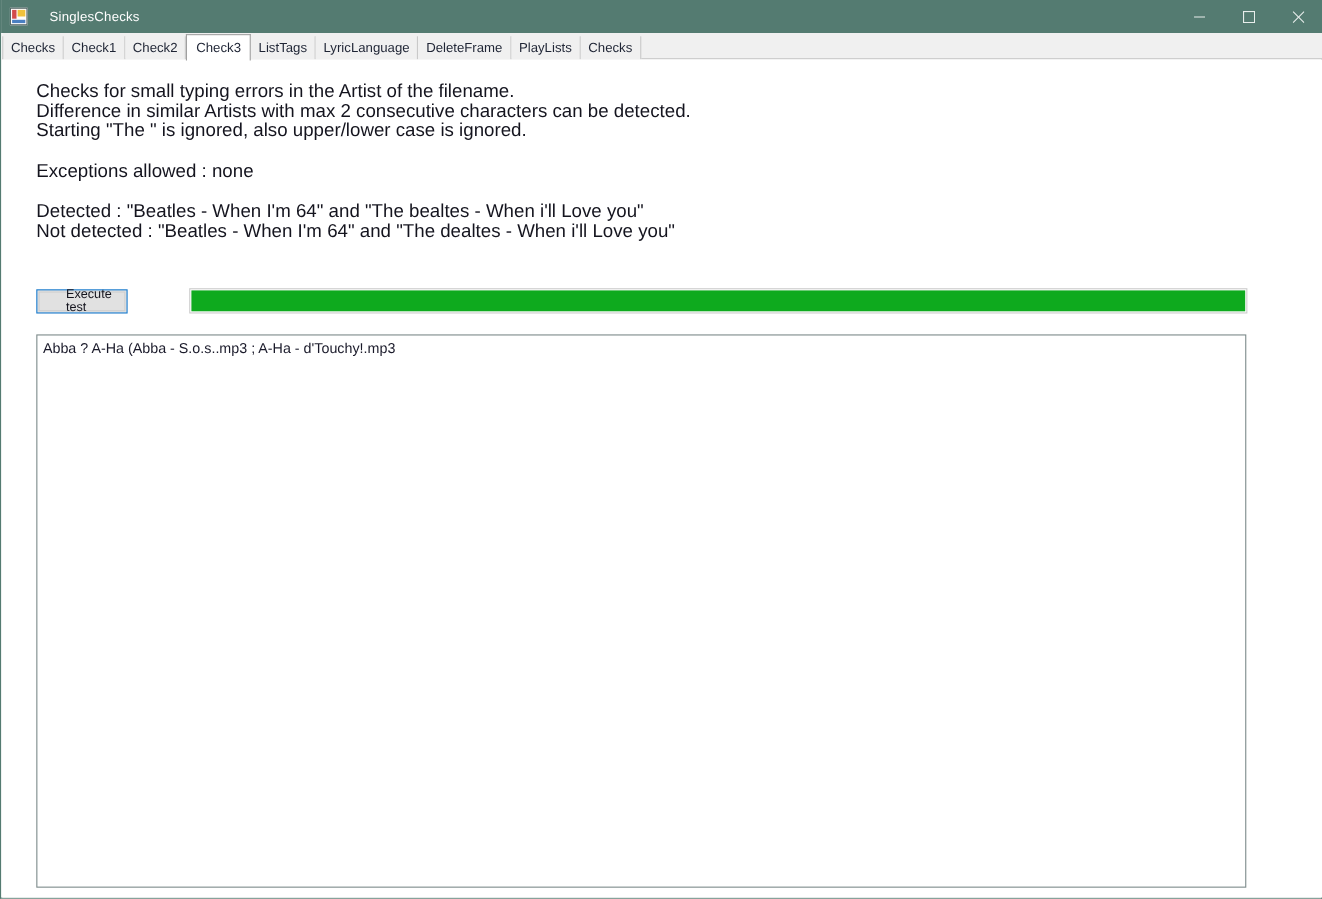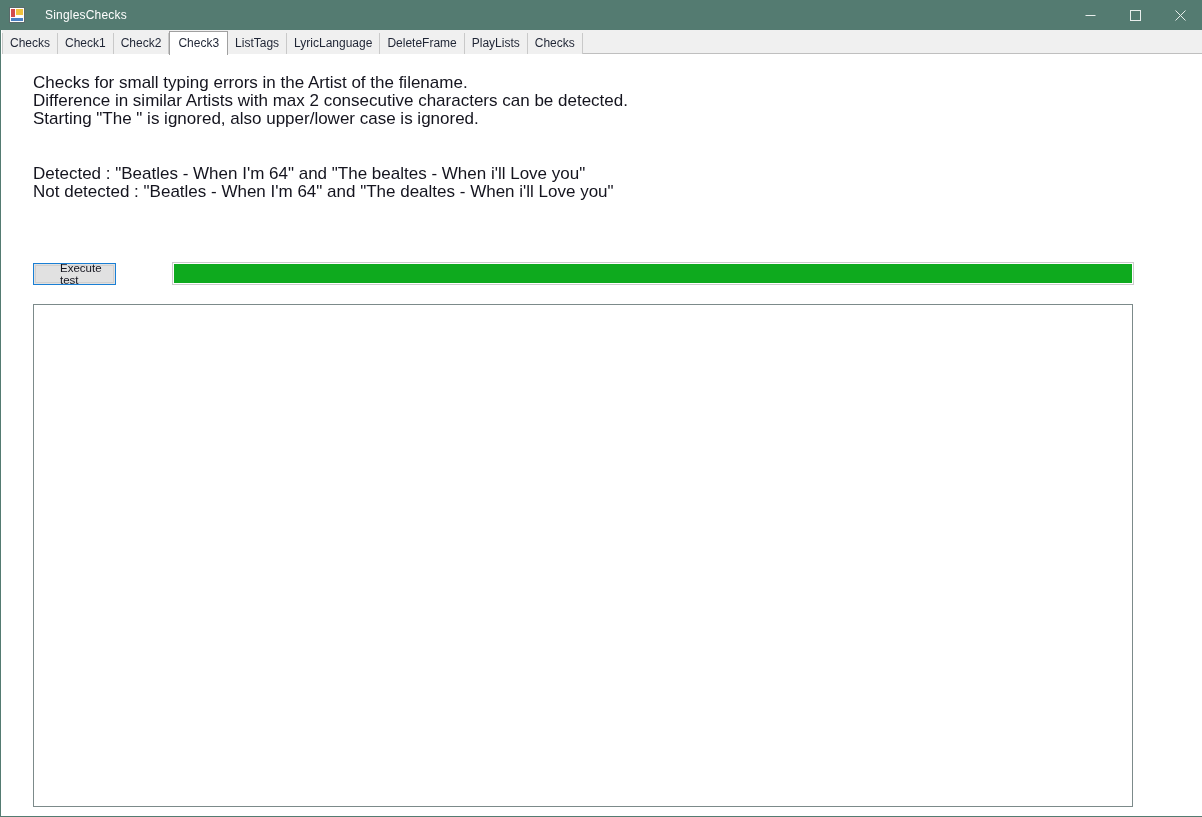--- a/index.html
+++ b/index.html
@@ -276,30 +276,32 @@
     </div>
   </div>
 
   <div class="client">
 
     <div class="desc">
       <div class="line">Checks for small typing errors in the Artist of the filename.</div>
       <div class="line">Difference in similar Artists with max 2 consecutive characters can be detected.</div>
       <div class="line">Starting "The " is ignored, also upper/lower case is ignored.</div>
       <div class="spacer"></div>
+      <div class="line">Exceptions allowed : none</div>
       <div class="spacer"></div>
       <div class="line">Detected : "Beatles - When I'm 64" and "The bealtes - When i'll Love you"</div>
       <div class="line">Not detected : "Beatles - When I'm 64" and "The dealtes - When i'll Love you"</div>
     </div>
 
     <div class="exec-btn">
       <div class="inner">Execute test</div>
     </div>
 
     <div class="progress-outer">
       <div class="progress-fill" style="width: 100%; background: rgb(14, 170, 30);"></div>
     </div>
 
     <div class="results">
+      <div class="rline">Abba ? A-Ha (Abba - S.o.s..mp3 ; A-Ha - d'Touchy!.mp3</div>
     </div>
 
   </div>
 </div>
 
 </body></html>

